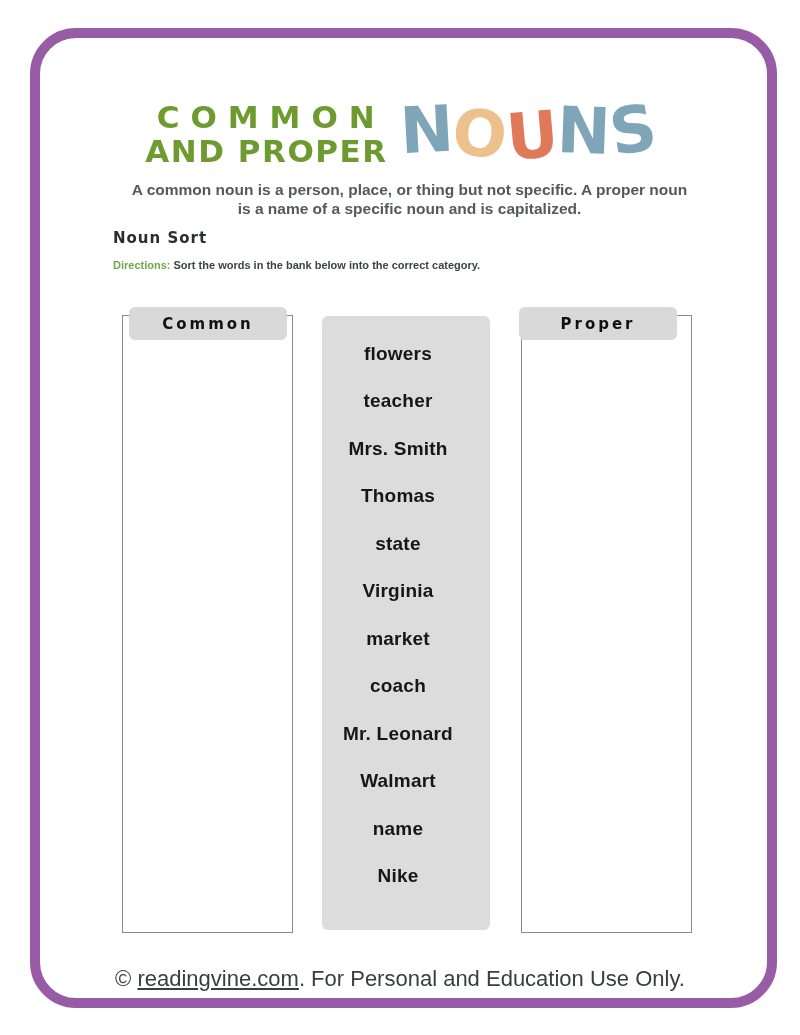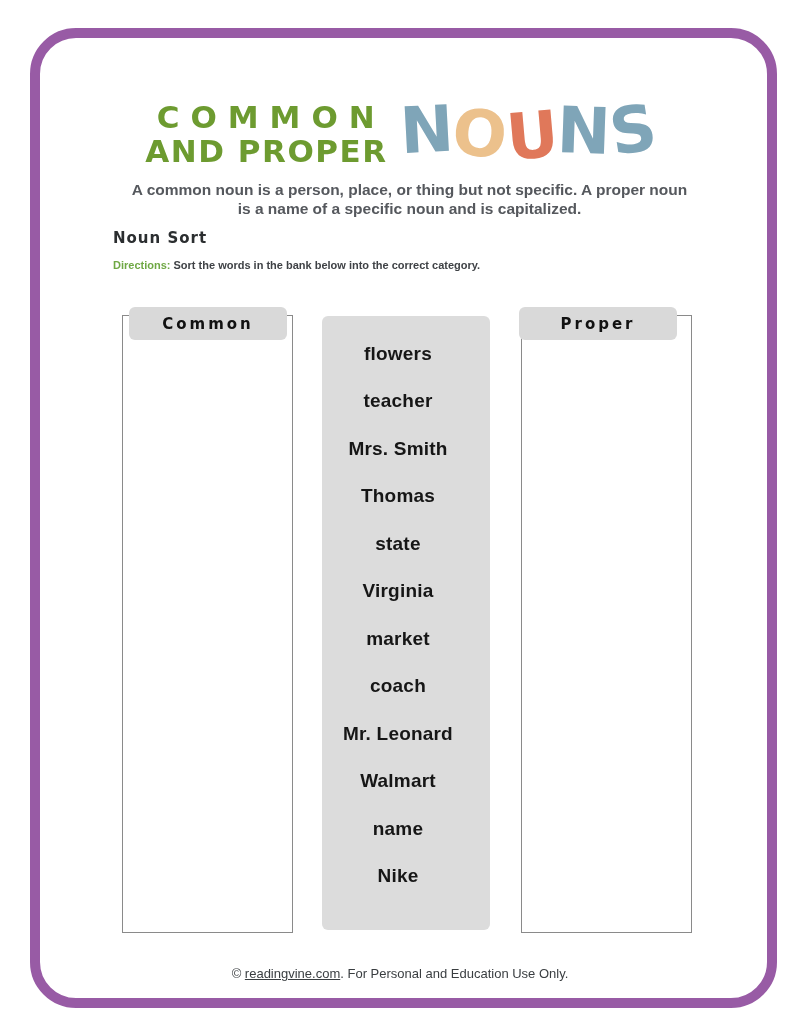--- a/index.html
+++ b/index.html
@@ -127,21 +127,21 @@
     font-weight: 600;
     color: #161616;
     letter-spacing: 0.2px;
   }
 
   
   .footer {
     position: absolute;
     top: 966px; left: 0; width: 100%;
     text-align: center;
-    font-size: 13px;
+    font-size: 22px;
     color: #3a3e41;
   }
   .footer a {
     color: #3a3e41;
     text-decoration: underline;
     cursor: pointer;
   }
 </style>
 </head>
 <body style="background: rgb(255, 255, 255);">

